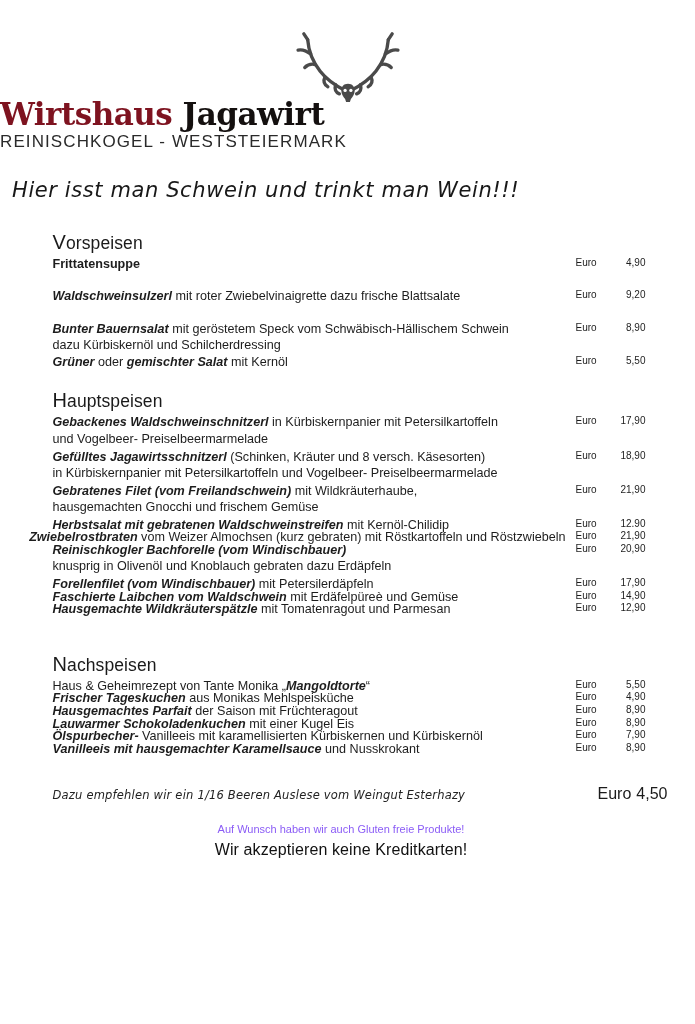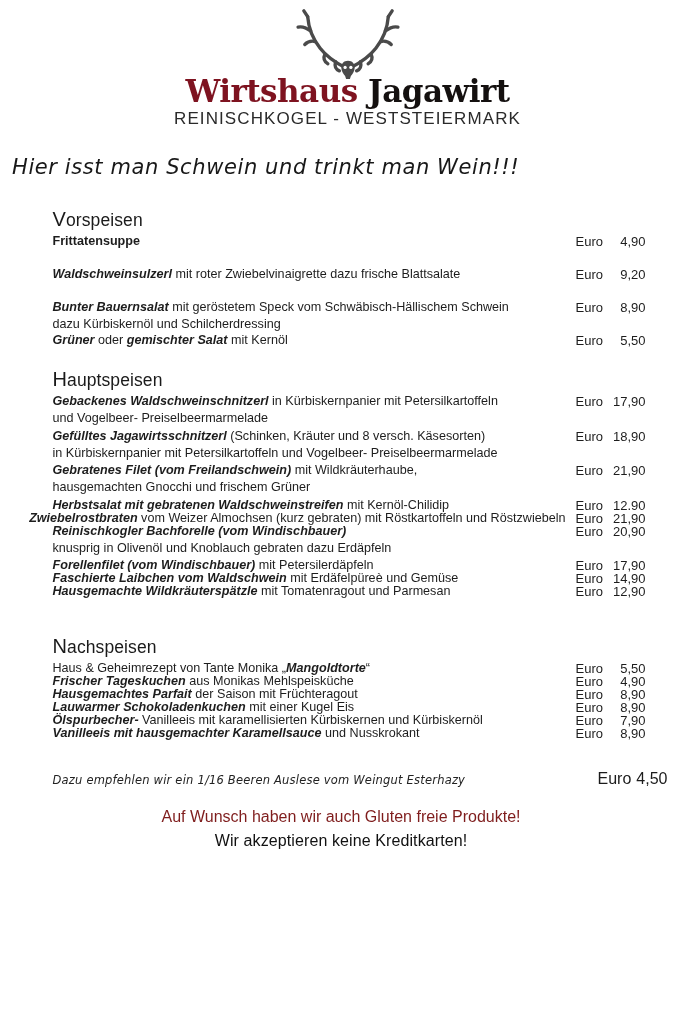--- a/index.html
+++ b/index.html
@@ -13,22 +13,22 @@
     height: 1024px;
     position: relative;
     font-family: "Liberation Sans", sans-serif;
     color: #1b1b1b;
     overflow: hidden;
   }
 
   
   .logo-block {
     width: 100%;
-    text-align: center;
-    padding-top: 7px;
+    text-align: left;
+    padding-top: 30px;
   }
   .antler-wrap {
     width: 130px;
     height: 72px;
     margin: 0 auto;
     display: block;
   }
   .brand-line {
     margin-top: -4px;
     font-family: "DejaVu Serif", serif;
@@ -88,21 +88,21 @@
     line-height: 1.0;
   }
   .row .desc {
     font-size: 12.6px;
     color: #1d1d1d;
     flex: 0 1 auto;
     padding-right: 10px;
     white-space: nowrap;
   }
   .row .price {
-    font-size: 13px;
+    font-size: 10px;
     color: #1d1d1d;
     white-space: nowrap;
     flex: 0 0 auto;
     width: 92px;
     text-align: left;
     margin-left: auto;
   }
   .price .cur { display: inline-block; width: 34px; }
   .price .amt { display: inline-block; min-width: 36px; text-align: right; }
 
@@ -129,22 +129,22 @@
   }
   .wine-text {
     font-family: "DejaVu Sans", sans-serif;
     font-style: italic;
     font-size: 11.5px;
     color: #222;
     letter-spacing: 0.2px;
   }
   .footer-note {
     text-align: center;
-    font-size: 16px;
-    color: #7f1d1d;
+    font-size: 11px;
+    color: #8b5cf6;
     margin-right: 38px;
   }
   .footer-strong {
     text-align: center;
     font-size: 16px;
     font-weight: normal;
     color: #111;
     margin-right: 38px;
     margin-top: 6px;
     letter-spacing: 0.1px;
@@ -279,21 +279,21 @@
       <div class="cont">in Kürbiskernpanier mit Petersilkartoffeln und Vogelbeer- Preiselbeermarmelade</div>
 
       <div class="row">
         <div class="desc">
           <b class="it">Gebratenes Filet (vom Freilandschwein)</b><span> mit Wildkräuterhaube,</span>
         </div>
         <div class="price">
           <span class="cur">Euro</span><span class="amt">21,90</span>
         </div>
       </div>
-      <div class="cont">hausgemachten Gnocchi und frischem Grüner</div>
+      <div class="cont">hausgemachten Gnocchi und frischem Gemüse</div>
 
       <div class="row">
         <div class="desc">
           <b class="it">Herbstsalat mit gebratenen Waldschweinstreifen</b><span> mit Kernöl-Chilidip</span>
         </div>
         <div class="price">
           <span class="cur">Euro</span><span class="amt">12.90</span>
         </div>
       </div>
 

